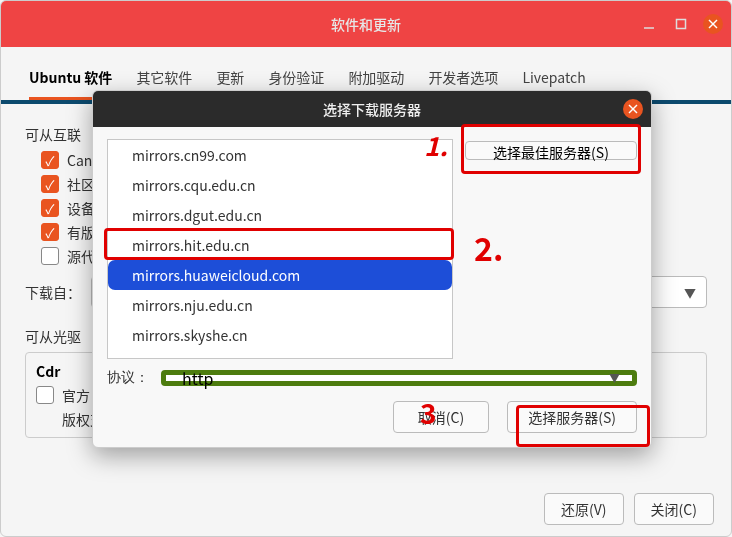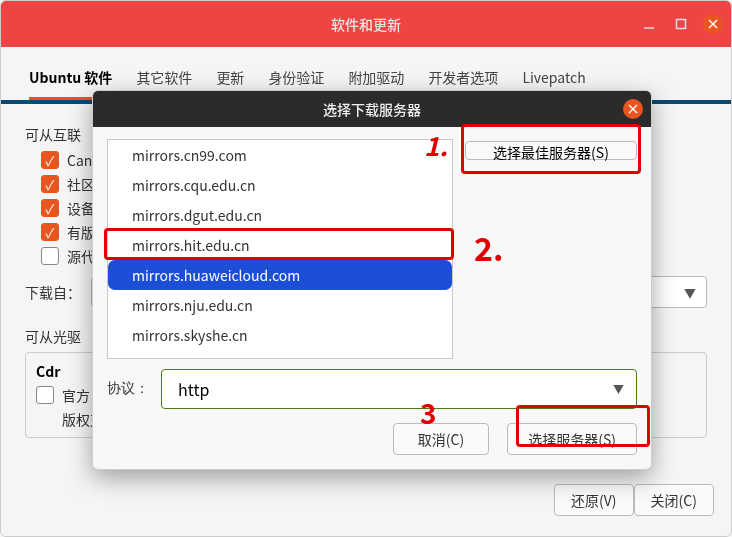--- a/index.html
+++ b/index.html
@@ -23,41 +23,41 @@
     .checkbox.checked { background: #e95420; border-color: #e95420; }
     .checkbox.checked::after { content: "✓"; color: #fff; font-size: 13px; }
     .check-text { font-size: 14px; color: #333; }
 
     .row-line { display: flex; align-items: center; gap: 10px; margin: 6px 0; }
     .dropdown { flex: 1; height: 32px; border: 1px solid #bbb; border-radius: 4px; background: #fff; display: flex; align-items: center; justify-content: flex-end; padding: 0 10px; }
     .dropdown .caret { font-size: 12px; color: #555; }
 
     .cdrom-box { border: 1px solid #ccc; border-radius: 4px; padding: 8px 10px; margin: 4px 0 0 0; }
 
-    .footer { position: absolute; bottom: 21px; right: 18px; display: flex; }
+    .footer { position: absolute; bottom: 12px; right: 18px; display: flex; gap: 10px; }
     .btn { height: 32px; padding: 0 16px; border: 1px solid #bbb; border-radius: 4px; background: #fafafa; font-size: 14px; color: #333; cursor: pointer; display: inline-flex; align-items: center; }
 
     
     .modal-backdrop { position: absolute; inset: 0; }
     .modal { position: absolute; left: 92px; top: 90px; width: 560px; background: #f8f8f8; border: 1px solid #ccc; border-radius: 6px; box-shadow: 0 8px 24px rgba(0,0,0,0.35); overflow: hidden; }
     .modal-titlebar { height: 36px; background: #2b2b2b; display: flex; align-items: center; justify-content: center; position: relative; }
     .modal-title { color: #eee; font-size: 14px; font-weight: 500; }
     .modal-close { position: absolute; right: 8px; width: 20px; height: 20px; border-radius: 50%; background: #e95420; color: #fff; display: flex; align-items: center; justify-content: center; font-size: 12px; cursor: pointer; }
 
     .modal-body { display: flex; padding: 12px 14px 0 14px; gap: 12px; }
     .mirror-list { width: 346px; height: 220px; border: 1px solid #c7c7c7; background: #fff; overflow: hidden; }
     .mirror-item { padding: 5px 24px; font-size: 14px; color: #333; cursor: pointer; white-space: nowrap; }
     .mirror-item.selected { background: #1d4ed8; color: #fff; border-radius: 7px; }
 
     .modal-side { flex: 1; }
     .btn-best { width: 100%; height: 19px; border: 1px solid #bbb; background: #fafafa; border-radius: 4px; font-size: 14px; cursor: pointer; }
 
     .protocol-row { display: flex; align-items: center; gap: 12px; padding: 10px 14px 14px 14px; }
     .protocol-label { font-size: 14px; color: #333; font-family: Liberation Serif, serif; }
-    .protocol-select { flex: 1; height: 40px; border: 1px solid #4d7c0f; border-radius: 4px; background: #fff; display: flex; align-items: center; justify-content: space-between; padding: 0 12px 0 16px; cursor: pointer; }
+    .protocol-select { flex: 1; height: 16px; border: 5px solid #4d7c0f; border-radius: 4px; background: #fff; display: flex; align-items: center; justify-content: space-between; padding: 0 12px 0 16px; cursor: pointer; }
 
     .modal-footer { display: flex; justify-content: flex-end; gap: 18px; padding: 0 14px 14px 14px; margin-left: 21px; }
 
     
     .anno { position: absolute; color: #e00000; font-weight: 700; pointer-events: none; }
     .anno-box { border: 3px solid #e00000; border-radius: 4px; position: absolute; pointer-events: none; }
   </style>
 </head>
 <body>
 

